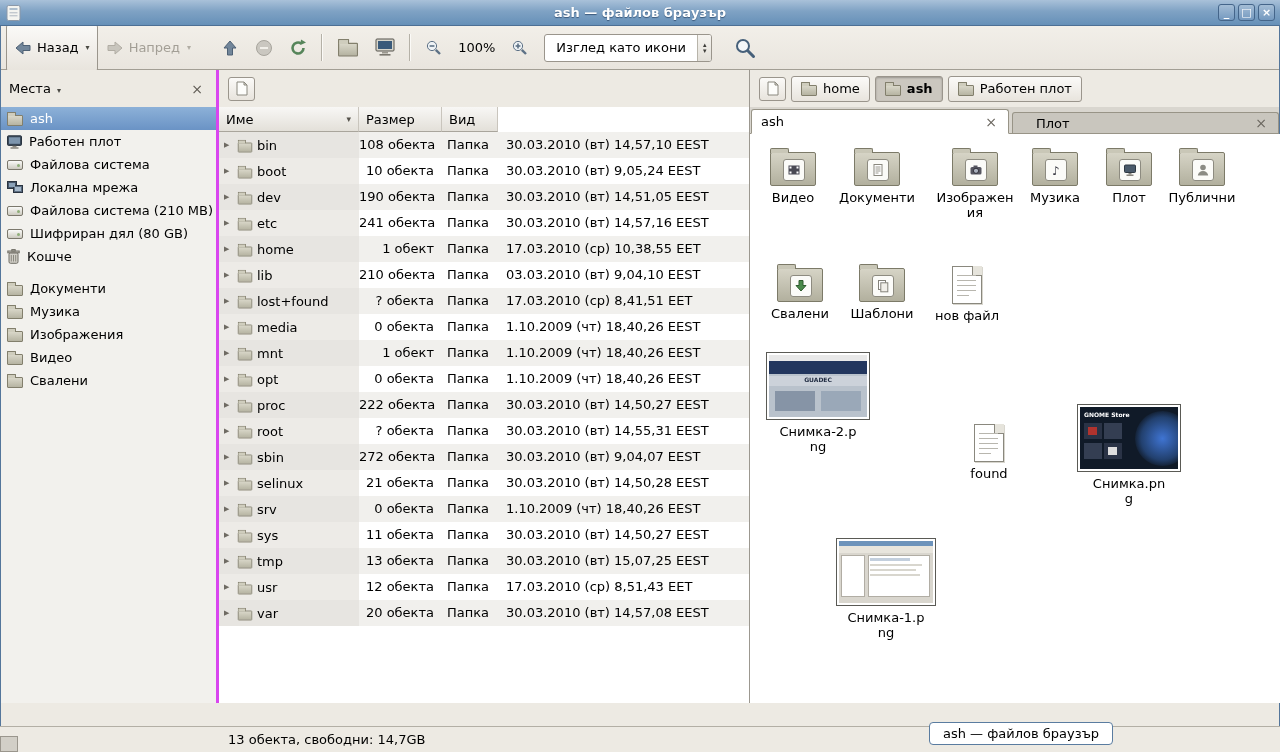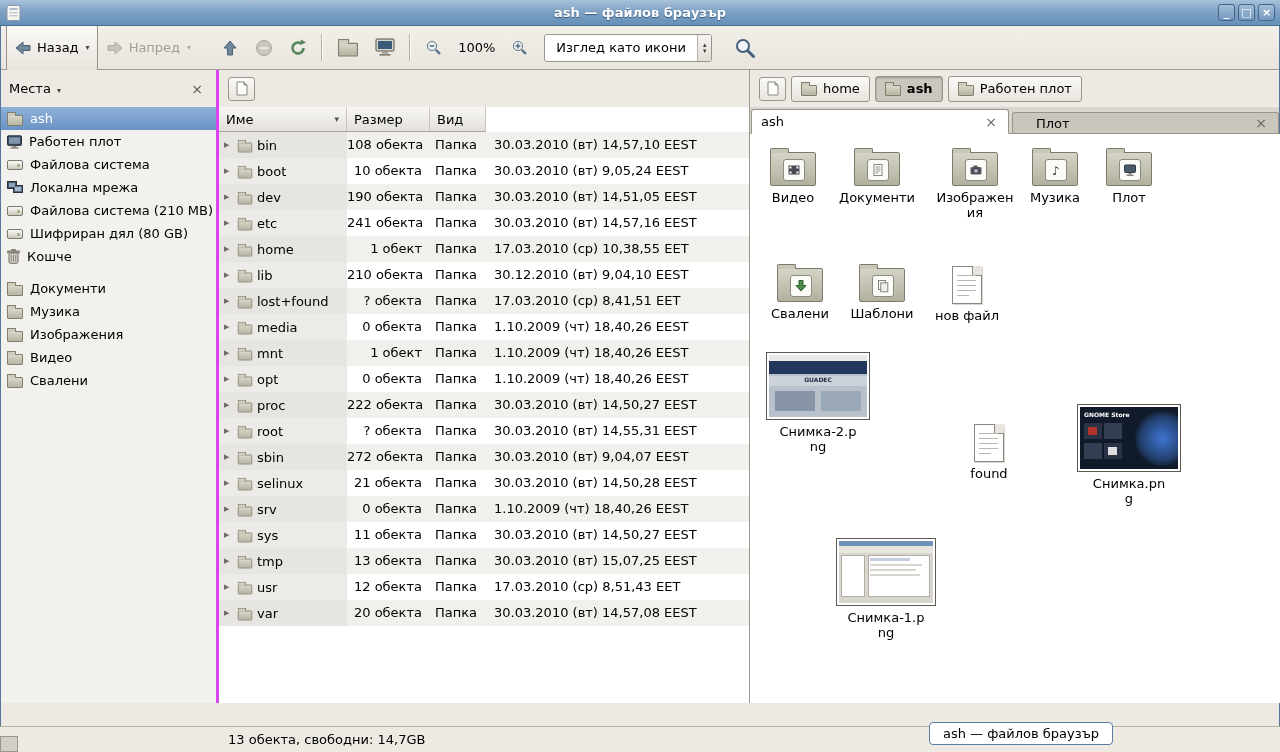--- a/index.html
+++ b/index.html
@@ -47,21 +47,21 @@
   .mfolder::before{content:"";position:absolute;top:-4px;left:-1px;width:7px;height:3px;background:#cfcdbd;border:1px solid #827f6c;border-bottom:none;border-radius:1px 1px 0 0}
   .drive{display:inline-block;width:16px;height:10px;background:linear-gradient(#fafaf8,#cccabf);border:1px solid #7b786c;border-radius:2px;position:relative;flex:0 0 auto}
   .drive::after{content:"";position:absolute;right:2px;top:3px;width:3px;height:3px;border-radius:50%;background:#8fae79}
 
   
   .listpane{flex:0 0 531px;display:flex;flex-direction:column;background:#fff;border-right:1px solid #9c9890}
   .lp-top{height:37px;background:#edeae3;display:flex;align-items:center;padding-left:9px;flex:0 0 auto}
   .small-btn{width:27px;height:24px;border:1px solid #9a958c;border-radius:3px;background:linear-gradient(#fbfaf8,#e8e4dd);display:flex;align-items:center;justify-content:center}
   .lheader{display:flex;height:25px;flex:0 0 auto}
   .hcell{background:linear-gradient(#f8f7f5,#e3e0d9);border-right:1px solid #c9c5bd;border-bottom:1px solid #a9a59c;display:flex;align-items:center;padding:0 7px}
-  .w-name{width:128px}.w-size{width:83px}.w-type{width:56px}.w-date{flex:1}
+  .w-name{width:140px}.w-size{width:83px}.w-type{width:56px}.w-date{flex:1}
   .sortcaret{margin-left:auto;font-size:9px;color:#55524b}
   .lbody{flex:1;overflow:hidden}
   .lrow{display:flex;height:26px;line-height:25px}
   .lrow:nth-child(odd) .cell{background:#f1f0ed}
   .lrow:nth-child(even) .cell{background:#fff}
   .lrow:nth-child(odd) .c-name{background:#e7e5e1}
   .lrow:nth-child(even) .c-name{background:#edebe7}
   .cell{white-space:nowrap;overflow:hidden}
   .c-name{display:flex;align-items:center;gap:4px;padding-left:5px}
   .c-size{text-align:right;padding-right:8px}
@@ -351,21 +351,21 @@
             <div class="cell c-date w-date">17.03.2010 (ср) 10,38,55 EET</div>
           </div>
           <div class="lrow">
             <div class="cell c-name w-name">
               <span class="expander">▶</span>
               <span class="mfolder"></span>
               <span>lib</span>
             </div>
             <div class="cell c-size w-size">210 обекта</div>
             <div class="cell c-type w-type">Папка</div>
-            <div class="cell c-date w-date">30.12.2010 (вт) 9,04,10 EEST</div>
+            <div class="cell c-date w-date">03.03.2010 (вт) 9,04,10 EEST</div>
           </div>
           <div class="lrow">
             <div class="cell c-name w-name">
               <span class="expander">▶</span>
               <span class="mfolder"></span>
               <span>lost+found</span>
             </div>
             <div class="cell c-size w-size">? обекта</div>
             <div class="cell c-type w-type">Папка</div>
             <div class="cell c-date w-date">17.03.2010 (ср) 8,41,51 EET</div>
@@ -581,20 +581,31 @@
               <span class="emblem">
             <svg width="14" height="14" viewBox="0 0 14 14">
                   <rect x="1.5" y="2" width="11" height="7.5" rx="1" fill="#4a5a6a" stroke="#2e3842"></rect>
                   <rect x="5.5" y="10" width="3" height="1.5" fill="#8a877e"></rect>
                   <rect x="3.5" y="11.6" width="7" height="1.2" fill="#6f6c64"></rect>
                 </svg>
           </span>
             </span>
           <span class="cap">Плот</span>
         </div>
+        <div class="icon-item" style="left:413px;top:12px">
+          <span class="bigfolder">
+              <span class="emblem">
+            <svg width="14" height="14" viewBox="0 0 14 14">
+                  <circle cx="7" cy="4.5" r="2.8" fill="#8b8b83"></circle>
+                  <path d="M1.8 12.5 a5.2 4.4 0 0 1 10.4 0 z" fill="#8b8b83"></path>
+                </svg>
+          </span>
+            </span>
+          <span class="cap">Публични</span>
+        </div>
 
         <div class="icon-item" style="left:11px;top:128px">
           <span class="bigfolder">
               <span class="emblem">
             <svg width="14" height="14" viewBox="0 0 14 14">
                   <path d="M5 1.5 h4 v5 h3 L7 12 L2 6.5 h3 z" fill="#4a8a4a" stroke="#2e5c2e"></path>
                 </svg>
           </span>
             </span>
           <span class="cap">Свалени</span>

